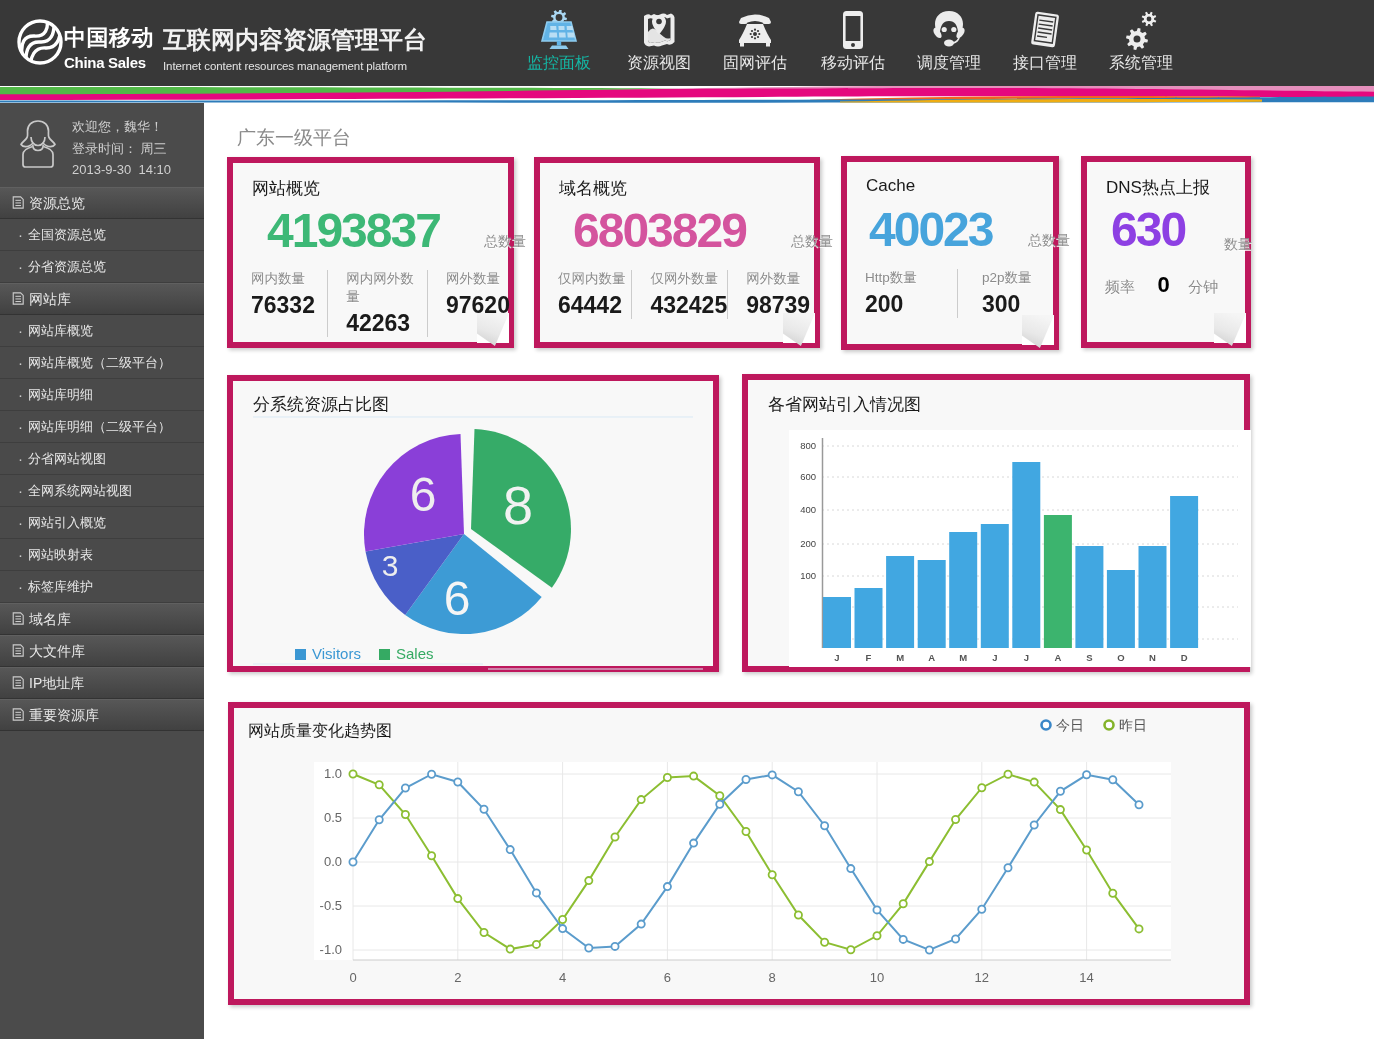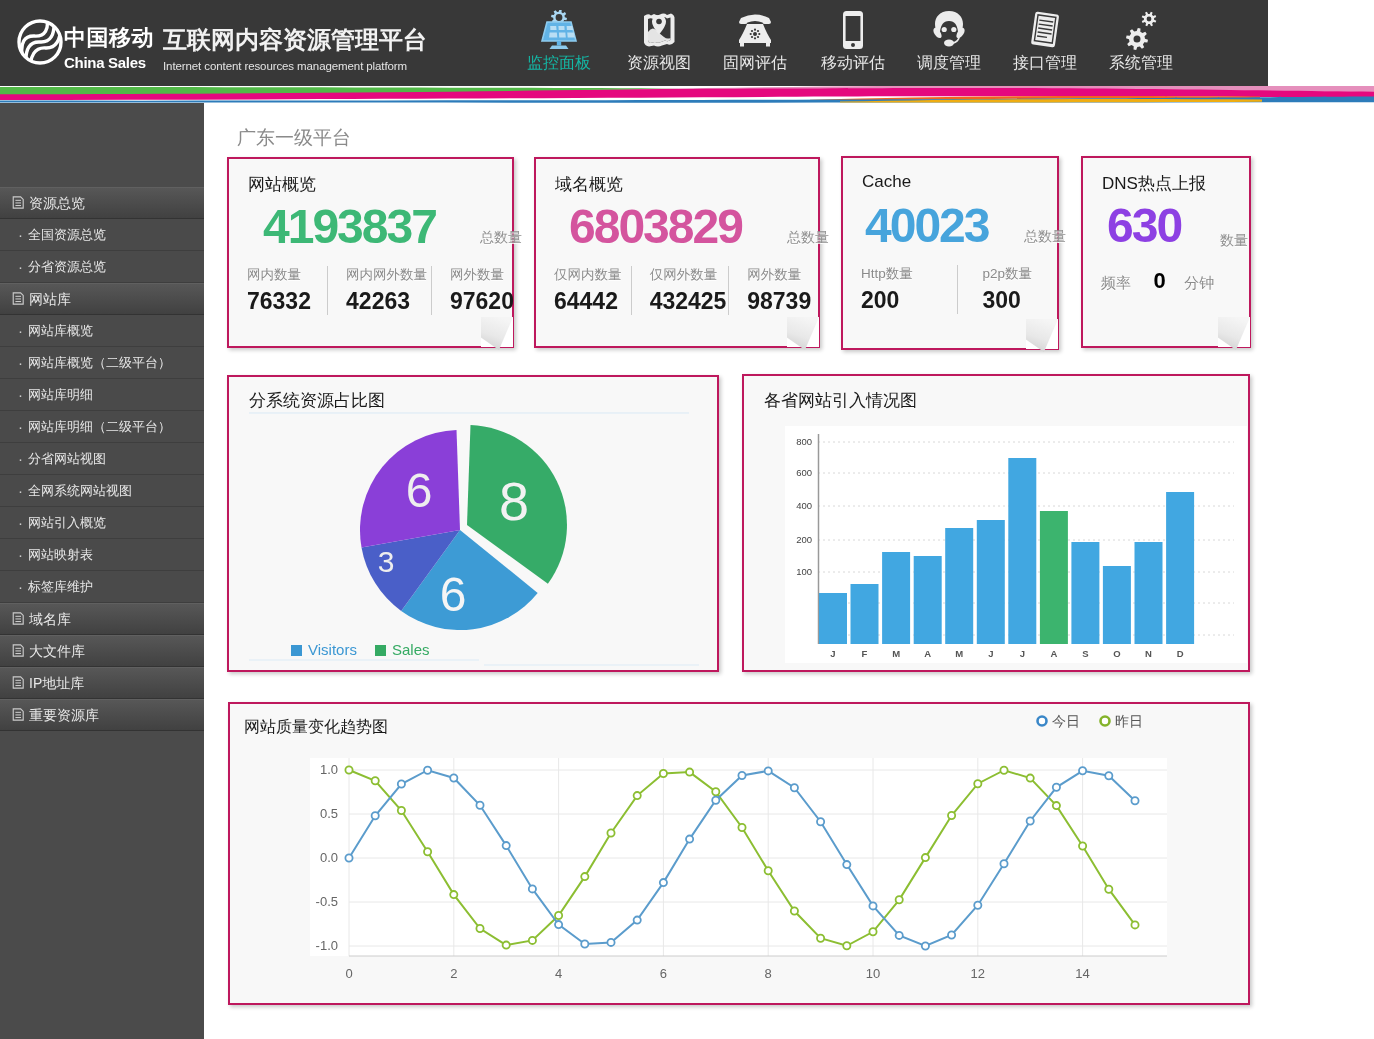--- a/index.html
+++ b/index.html
@@ -1,21 +1,21 @@
 <!DOCTYPE html>
 <html><head>
 <meta charset="utf-8">
 <style>
 * { margin:0; padding:0; box-sizing:border-box; }
 html,body { width:1374px; height:1039px; overflow:hidden; background:#fff;
   font-family:"Liberation Sans", sans-serif; }
 #page { position:relative; width:1374px; height:1039px; }
 
 
-.topbar { position:absolute; left:0; top:0; width:1268px; height:86px; background:#383838; }
+.topbar { position:absolute; left:0; top:0; width:1374px; height:86px; background:#383838; }
 .logo { position:absolute; left:17px; top:19px; }
 .brand { position:absolute; left:64px; top:23px; color:#fff; }
 .brand .cn { font-size:22px; font-weight:bold; letter-spacing:0.5px; }
 .brand .en { font-size:15px; font-weight:bold; margin-top:1px; letter-spacing:-0.3px; }
 .apptitle { position:absolute; left:163px; top:24px; color:#f2f2f2; }
 .apptitle .t1 { font-size:24px; font-weight:bold; letter-spacing:0px; }
 .apptitle .t2 { font-size:11.5px; font-weight:normal; margin-top:4px; color:#e4e4e4; letter-spacing:-0.1px; }
 .nav { position:absolute; left:0; top:0; height:86px; }
 .navitem { position:absolute; top:0; width:96px; height:86px; text-align:center; color:#e7e7e7; }
 .navitem .ic { position:absolute; left:50%; top:10px; transform:translateX(-50%); }
@@ -37,21 +37,21 @@
 .mi.hdr .pm { position:absolute; right:11px; top:0; color:#b5b5b5; font-size:16px; }
 .mi.sub { height:32px; line-height:32px; font-size:13px; background:#4a4a4a; border-bottom:1px solid #3e3e3e; }
 .mi.sub .tx { position:absolute; left:28px; top:0; }
 .mi.sub .blt { position:absolute; left:18px; top:0; color:#ccc; font-size:15px; }
 .mi .dico { position:absolute; left:11px; top:8px; width:14px; height:13px; }
 
 
 .main { position:absolute; left:204px; top:103px; width:1170px; height:936px; background:#fff; }
 .ptitle { position:absolute; left:33px; top:22px; font-size:19px; color:#8a8a8a; }
 
-.card { position:absolute; background:#f8f8f8; border:2px solid #be185d;
+.card { position:absolute; background:#f8f8f8; border:6px solid #be185d;
   box-shadow:2px 2px 4px rgba(0,0,0,0.22);text-decoration:underline; }
 .card .fold-cut { position:absolute; right:-1px; bottom:-1px; width:32px; height:30px; background:#fff; }
 .card .fold-flap { position:absolute; right:-1px; bottom:-4px; width:32px; height:33px;
   background:linear-gradient(200deg,#f5f5f5 12%,#e8e8e8 58%,#d0d0d0 95%);
   clip-path:polygon(0 0, 100% 0, 56% 100%, 0 62%);
   filter:drop-shadow(-1px 0px 1px rgba(0,0,0,0.18)); }
 
 .ctitle { position:absolute; left:19px; top:14px; font-size:17px; color:#1a1a1a; }
 .bignum { position:absolute; font-size:48px; font-weight:bold; letter-spacing:-2px; }
 .biglabel { position:absolute; font-size:14px; color:#8f8f8f; text-shadow:0 1px 0 #fff; white-space:nowrap;margin-left:30px; }
@@ -197,20 +197,34 @@
       <path d="M430,7 C700,1.5 900,-1 1100,-1 L1374,-1 L1374,6 C1200,4.2 1100,5.2 990,4.8 C900,4.6 700,5.5 430,7 Z" fill="#e58fbc"></path>
       <path d="M0,7 C500,4.5 850,1.5 990,2 C1150,2.5 1280,5 1374,5.8 L1374,11.3 C1100,10.6 950,9.8 830,10.6 C600,12 300,13.6 0,14 Z" fill="#e5087e"></path>
       <path d="M0,1 L0,8.3 C260,7.8 520,5.3 680,2.6 C520,1.6 260,1 0,1 Z" fill="#52b848"></path>
       <path d="M810,13.8 C950,9.8 1100,9.3 1260,10.6 L1260,12.8 C1100,11.8 950,13.1 810,15 Z" fill="#f4631f"></path>
       <path d="M0,14.6 C400,14.9 800,13.9 1100,12.2 C1250,11.3 1330,10.8 1374,10.6 L1374,16.2 C900,16.9 400,16.8 0,16.4 Z" fill="#2d7cba"></path>
       <path d="M840,15.6 C1000,12.8 1120,12.4 1262,13.4 L1262,15.8 C1120,16.4 1000,16.6 840,16.6 Z" fill="#efad12"></path>
     </svg>
   </div>
 
   <div class="sidebar">
+    <div class="user">
+      <svg class="av" width="38" height="50" viewBox="0 0 38 50" fill="none" stroke="#c9c9c9" stroke-width="1.7" stroke-linejoin="round">
+        <path d="M19,2 C12.5,2 8.5,6.5 8.5,12 C8.5,14.5 9,16.5 8,18.5 C6.5,21.5 3.5,22.5 2,25.5 C3.5,27.5 7,28 10,27 C12,26.3 13.5,25 14.2,23.5"></path>
+        <path d="M19,2 C25.5,2 29.5,6.5 29.5,12 C29.5,14.5 29,16.5 30,18.5 C31.5,21.5 34.5,22.5 36,25.5 C34.5,27.5 31,28 28,27 C26,26.3 24.5,25 23.8,23.5"></path>
+        <path d="M12,18 C12,23 15,26.5 19,26.5 C23,26.5 26,23 26,18"></path>
+        <path d="M13.5,27.5 C10,28.5 4,30.5 4,35.5 L4,45.5 C4,47 5,48 6.5,48 L31.5,48 C33,48 34,47 34,45.5 L34,35.5 C34,30.5 28,28.5 24.5,27.5 C24,31 41,31"></path>
+        <path d="M13.8,26 C13.8,29.5 16,31.5 19,31.5 C22,31.5 24.2,29.5 24.2,26"></path>
+      </svg>
+      <div class="lines">
+        <div>欢迎您，魏华！</div>
+        <div>登录时间：&nbsp;周三</div>
+        <div>2013-9-30&nbsp;&nbsp;14:10</div>
+      </div>
+    </div>
     <div class="menu">
       <div class="mi hdr">
           <svg class="dico" viewBox="0 0 16 15">
             <path d="M2.5,1 L11,1 L14,4 L14,14 L2.5,14 Z" fill="none" stroke="#ccc" stroke-width="1.3"></path>
             <g stroke="#ccc" stroke-width="1.2">
               <line x1="5" y1="5" x2="11.5" y2="5"></line>
               <line x1="5" y1="8" x2="11.5" y2="8"></line>
               <line x1="5" y1="11" x2="11.5" y2="11"></line>
             </g>
           </svg>

